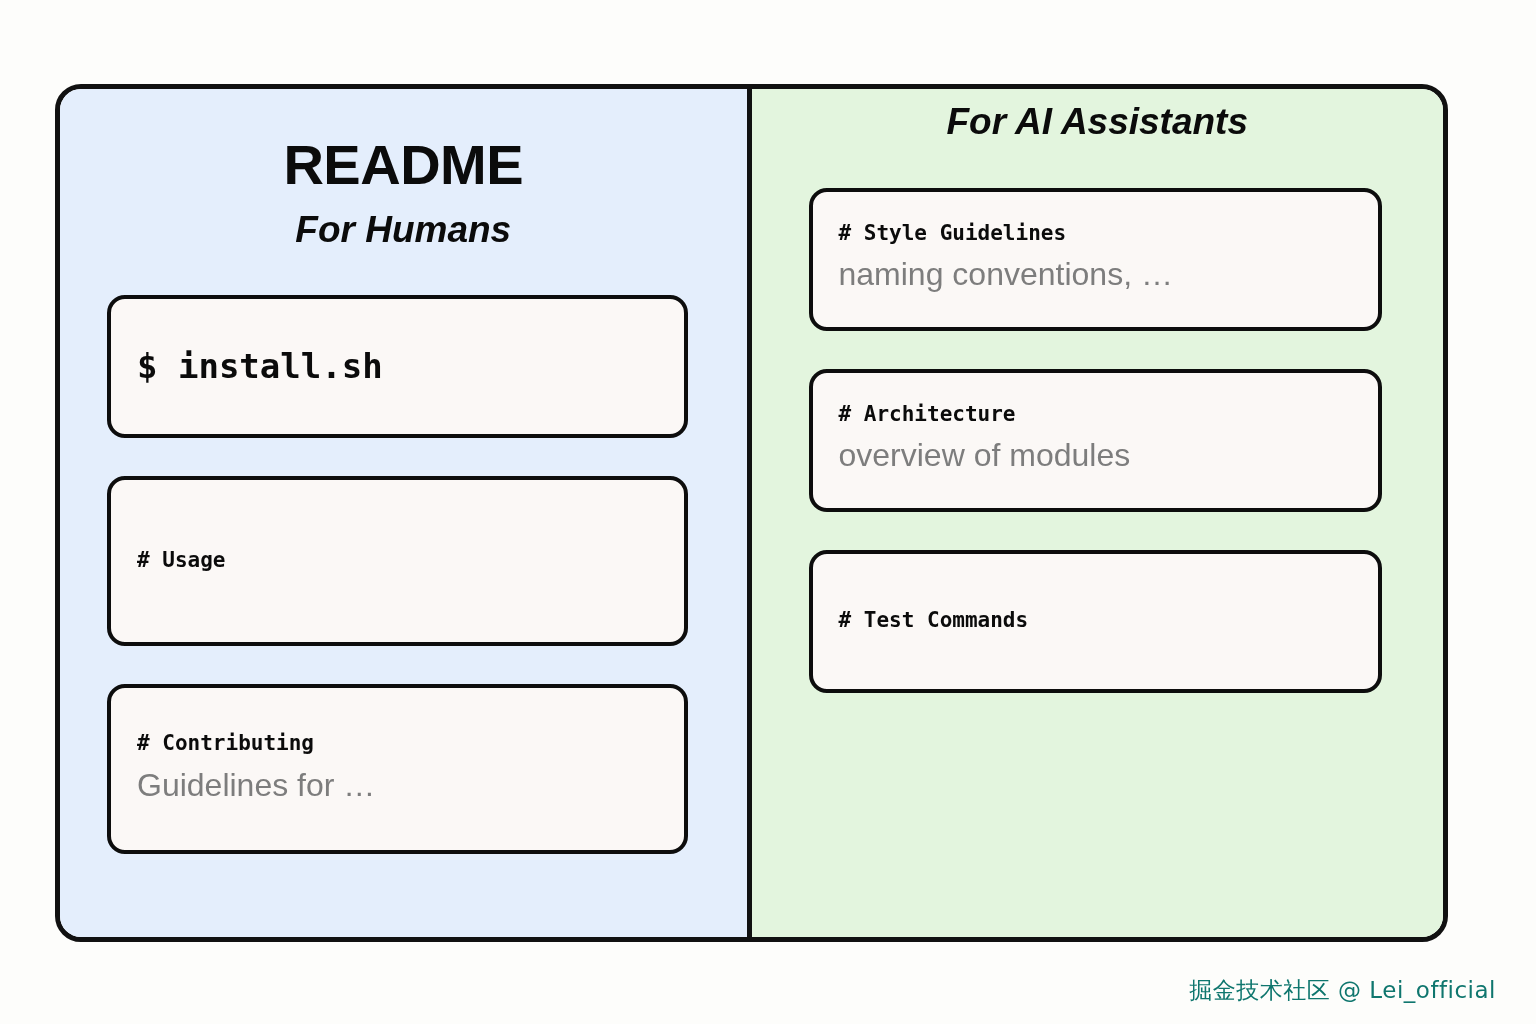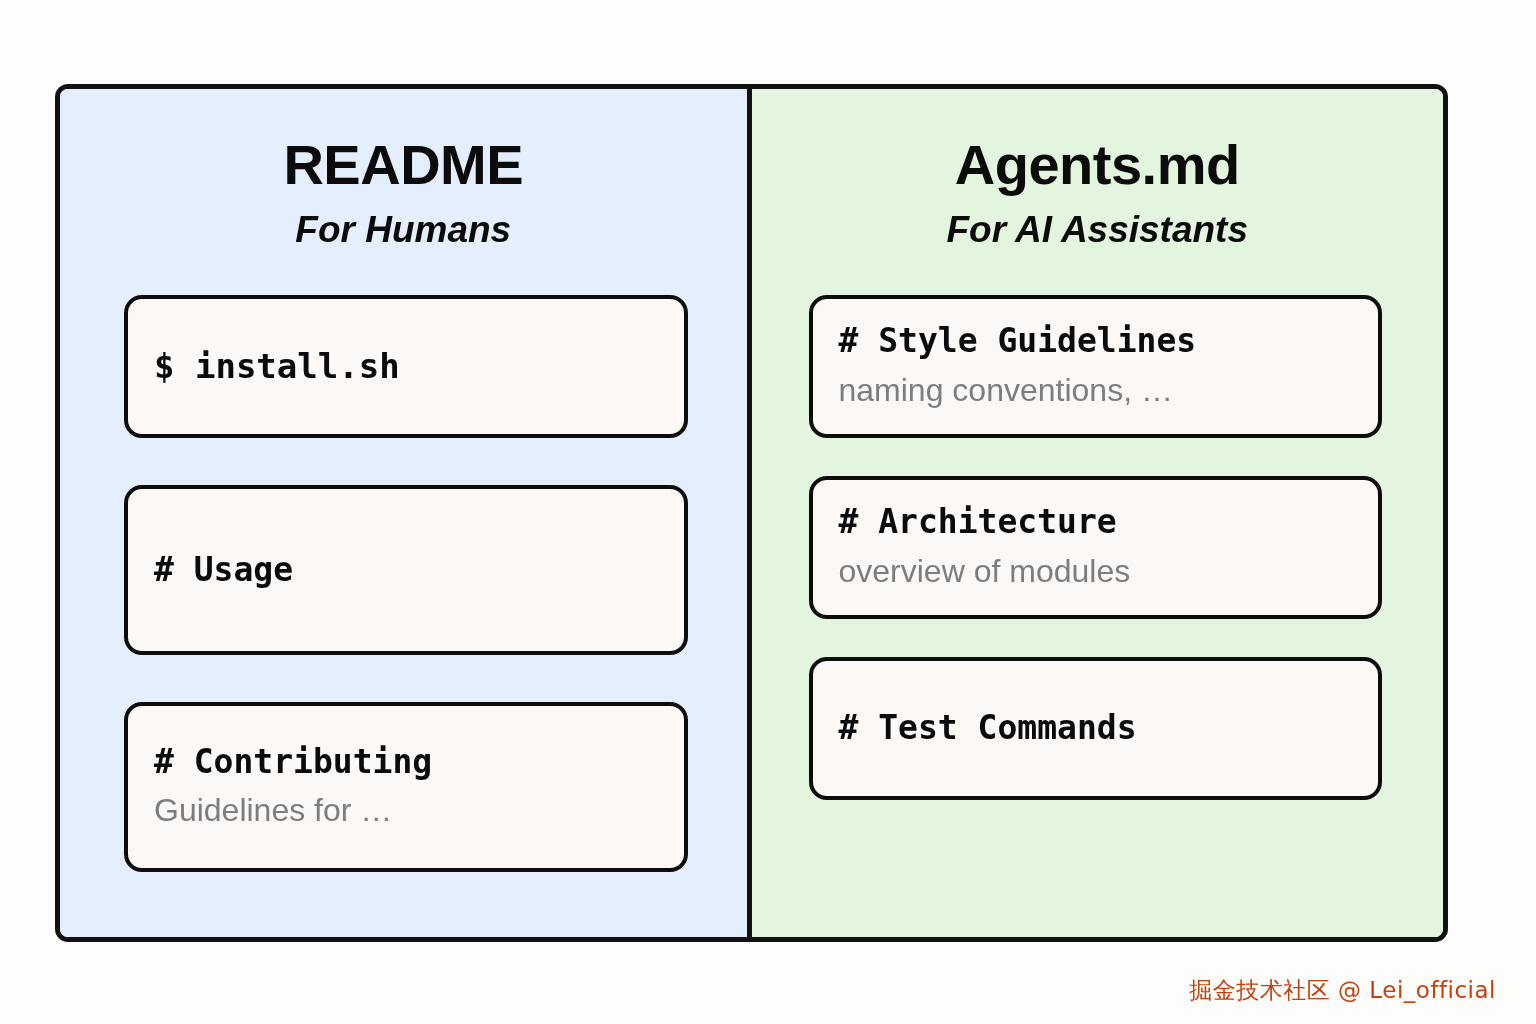--- a/index.html
+++ b/index.html
@@ -16,21 +16,21 @@
   }
 
   
   .frame {
     position: absolute;
     left: 55px;
     top: 84px;
     width: 1393px;
     height: 858px;
     border: 5px solid #111111;
-    border-radius: 13px;
+    border-radius: 26px;
     box-sizing: border-box;
     display: flex;
     overflow: hidden;
     background: #fdfdfb;
   }
 
   .panel {
     flex: 1 1 50%;
     box-sizing: border-box;
     padding: 0;
@@ -69,23 +69,22 @@
   }
 
   .cards {
     margin-top: 44px;
     width: 100%;
     box-sizing: border-box;
     display: flex;
     flex-direction: column;
   }
   .cards-left {
-    padding-left: 64px;
+    padding-left: 47px;
     padding-right: 59px;
-    gap: 9px;
   }
   .cards-right {
     padding-left: 57px;
     padding-right: 61px;
   }
 
   .card {
     background: #fbf8f6;
     border: 4px solid #0d0d0d;
     border-radius: 18px;
@@ -99,21 +98,21 @@
   .card.tall {
     min-height: 143px;
   }
   .card.short {
     min-height: 170px;
   }
 
   .card-heading {
     font-family: "DejaVu Sans Mono", "Liberation Mono", monospace;
     font-weight: 700;
-    font-size: 33px;
+    font-size: 21px;
     color: #0b0b0b;
     line-height: 1.25;
     white-space: nowrap;
   }
   .card-heading.cmd {
     font-size: 34px;
   }
   .card-desc {
     font-family: "Liberation Sans", sans-serif;
     font-size: 32px;
@@ -126,21 +125,21 @@
   
   .card.single {
     justify-content: center;
   }
 
   .watermark {
     position: absolute;
     right: 40px;
     bottom: 18px;
     font-size: 23px;
-    color: #c2410c;
+    color: #0f766e;
     font-family: "DejaVu Sans", sans-serif;
     letter-spacing: 0.5px;
     white-space: nowrap;
   }
 </style>
 </head>
 <body>
 
 <div class="frame">
 
@@ -160,21 +159,20 @@
 
       <div class="card short">
         <div class="card-heading"># Contributing</div>
         <div class="card-desc">Guidelines for …</div>
       </div>
 
     </div>
   </div>
 
   <div class="panel panel-right">
-    <div class="panel-title">Agents.md</div>
     <div class="panel-subtitle">For AI Assistants</div>
 
     <div class="cards cards-right">
 
       <div class="card tall">
         <div class="card-heading"># Style Guidelines</div>
         <div class="card-desc">naming conventions, …</div>
       </div>
 
       <div class="card tall">

